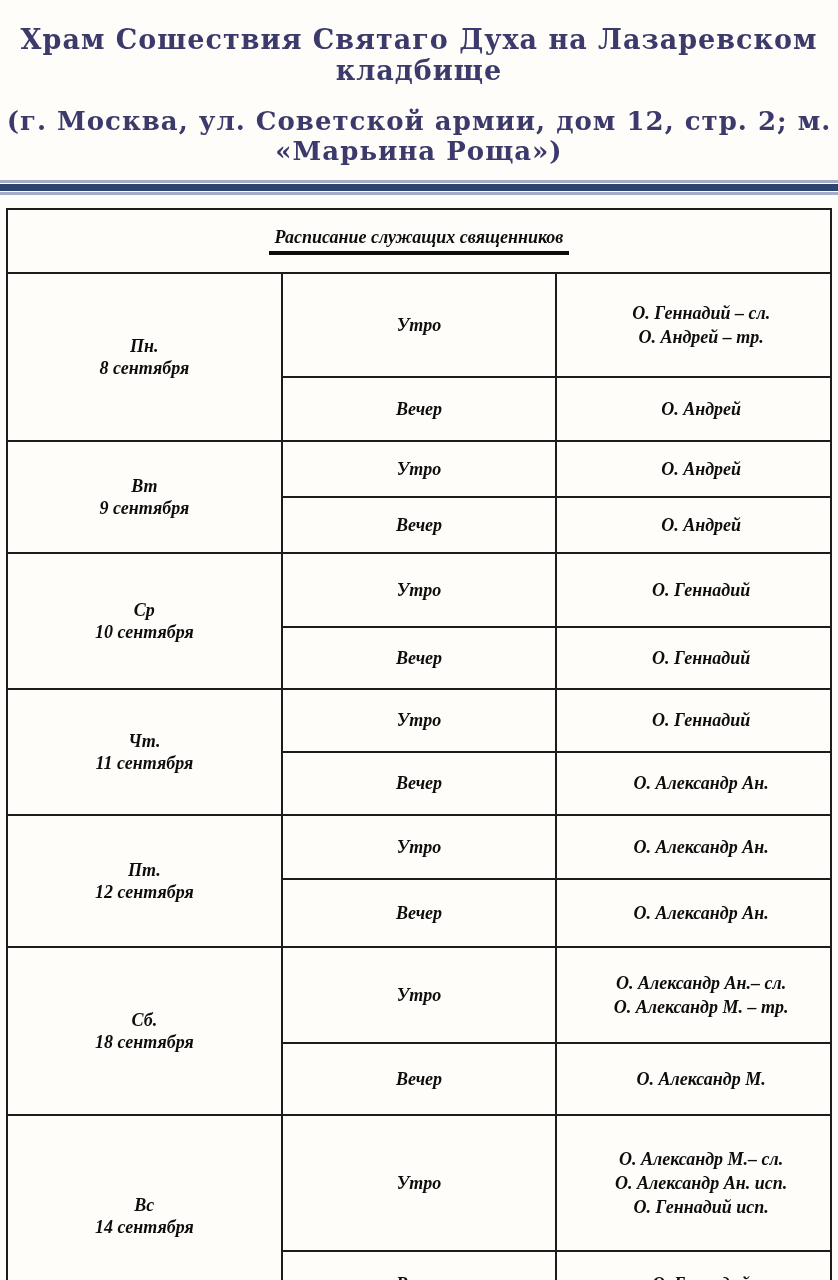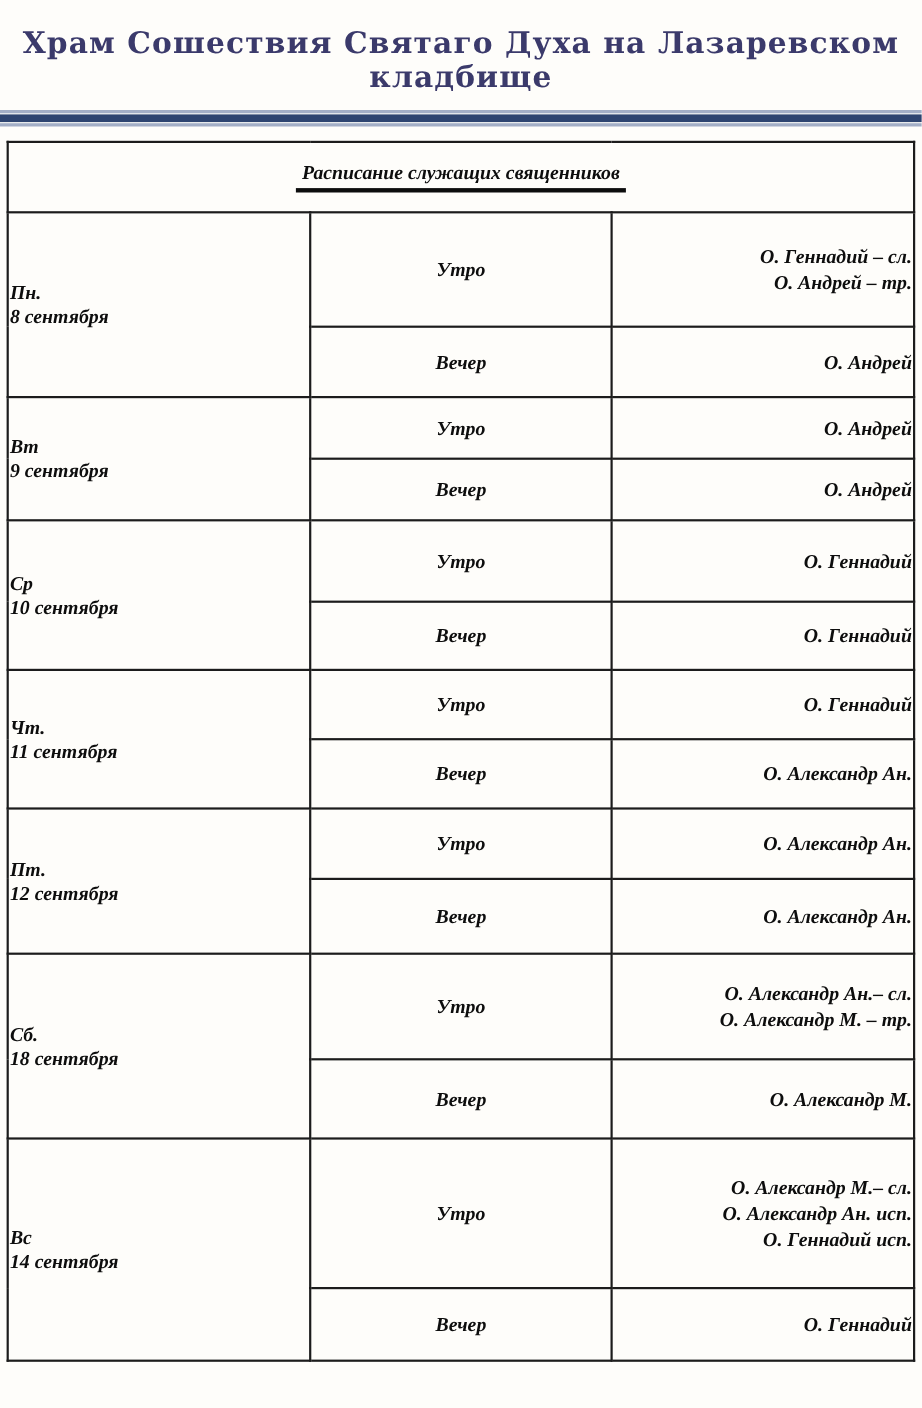--- a/index.html
+++ b/index.html
@@ -48,32 +48,33 @@
     font-weight:bold;font-style:italic;
     font-size:18px;
     vertical-align:middle;
   }
   td.title-cell{text-align:center;font-size:30px;}
   .title-underline{
     display:inline-block;
     border-bottom:4px solid var(--text);
     padding:0 6px 3px 6px;
   }
-  td.day-cell{width:215px;line-height:1.25;}
+  td.day-cell{width:215px;text-align:center;line-height:1.25;}
   td.time-cell{width:116px;text-align:center;}
-  td.clergy-cell{text-align:right;padding-left:16px;line-height:1.35;border-radius:23px;}
+  td.clergy-cell{text-align:center;padding-left:16px;line-height:1.35;border-radius:23px;}
   .clergy-line{white-space:nowrap;}
 </style>
 </head>
 <body>
 
 <div class="page">
 
   <div class="header">
     <div class="header-line1">Храм Сошествия Святаго Духа на Лазаревском кладбище</div>
+    <div class="header-line2">(г. Москва, ул. Советской армии, дом 12, стр. 2; м. «Марьина Роща»)</div>
   </div>
 
   <div class="rule">
     <div class="rule-light"></div>
     <div class="rule-dark"></div>
     <div class="rule-light"></div>
   </div>
 
   <table class="schedule">
     <tbody>

